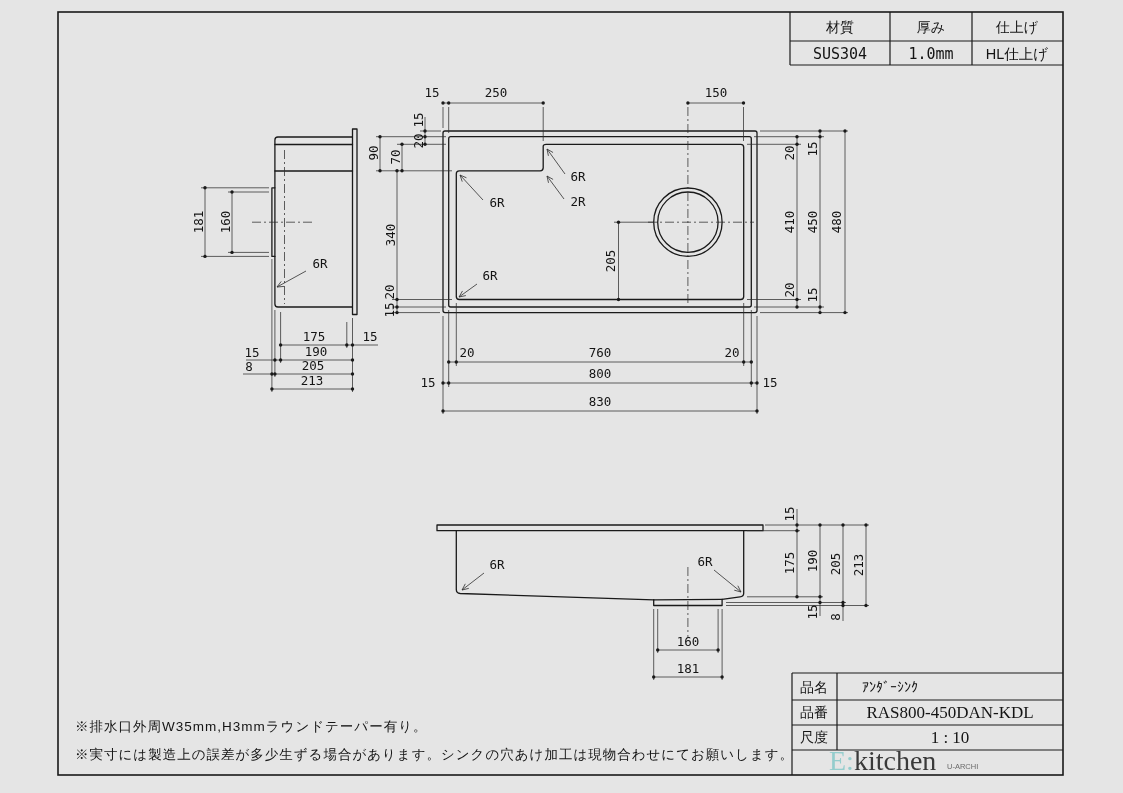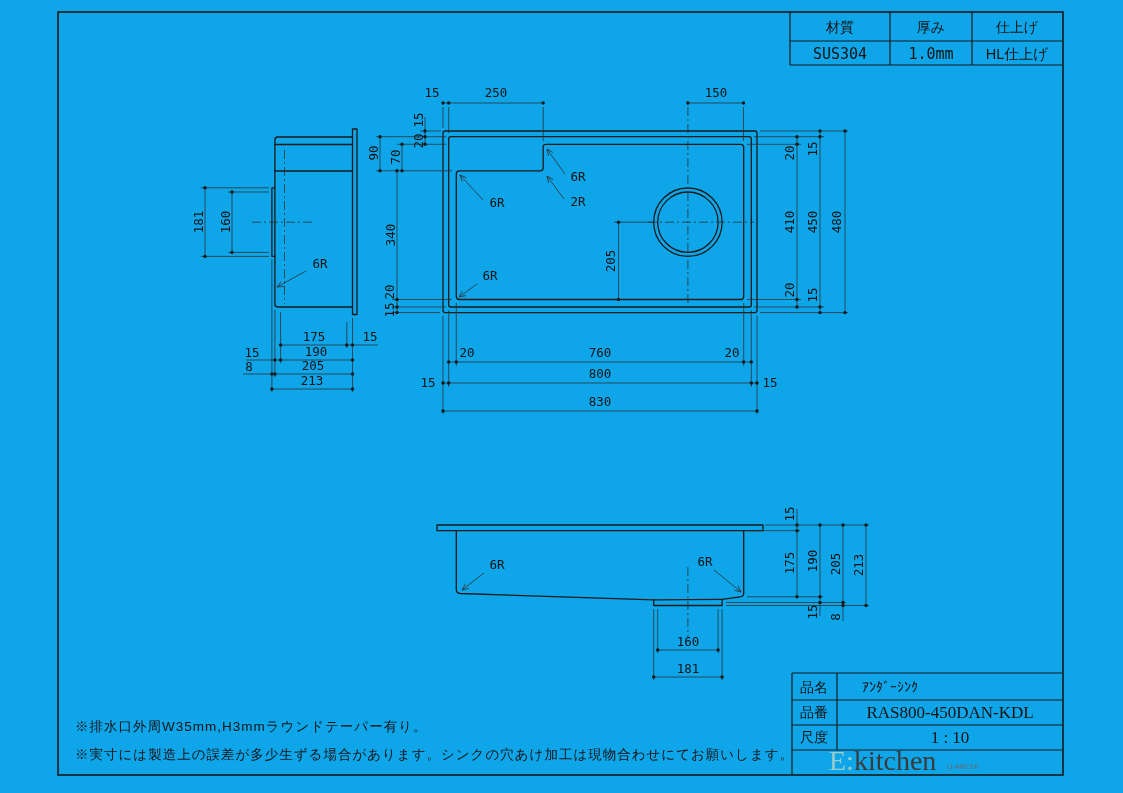--- a/index.html
+++ b/index.html
@@ -1,16 +1,16 @@
 <!DOCTYPE html>
 <html><head>
 <meta charset="utf-8">
 <style>
   html,body{margin:0;padding:0;background:#fff;}
-  .page{position:relative;width:1123px;height:793px;background:#0ea5e9;overflow:hidden;
+  .page{position:relative;width:1123px;height:793px;background:#e5e5e5;overflow:hidden;
         font-family:"Liberation Sans",sans-serif;}
   svg{display:block;}
   text{fill:#141414;}
   .dim{font-family:"DejaVu Sans Mono",monospace;font-size:12.5px;}
   .jp-h{font-family:"Liberation Sans",sans-serif;font-size:14px;}
   .jp-v{font-family:"DejaVu Sans Mono",monospace;font-size:15px;}
   .jp-v2{font-family:"Liberation Sans",sans-serif;font-size:14.5px;}
   .blk-lbl{font-family:"Liberation Sans",sans-serif;font-size:14px;}
   .blk-val-serif{font-family:"Liberation Serif","DejaVu Serif",serif;font-size:17px;}
   .blk-val-kana{font-family:"Liberation Sans",sans-serif;font-size:14px;}

